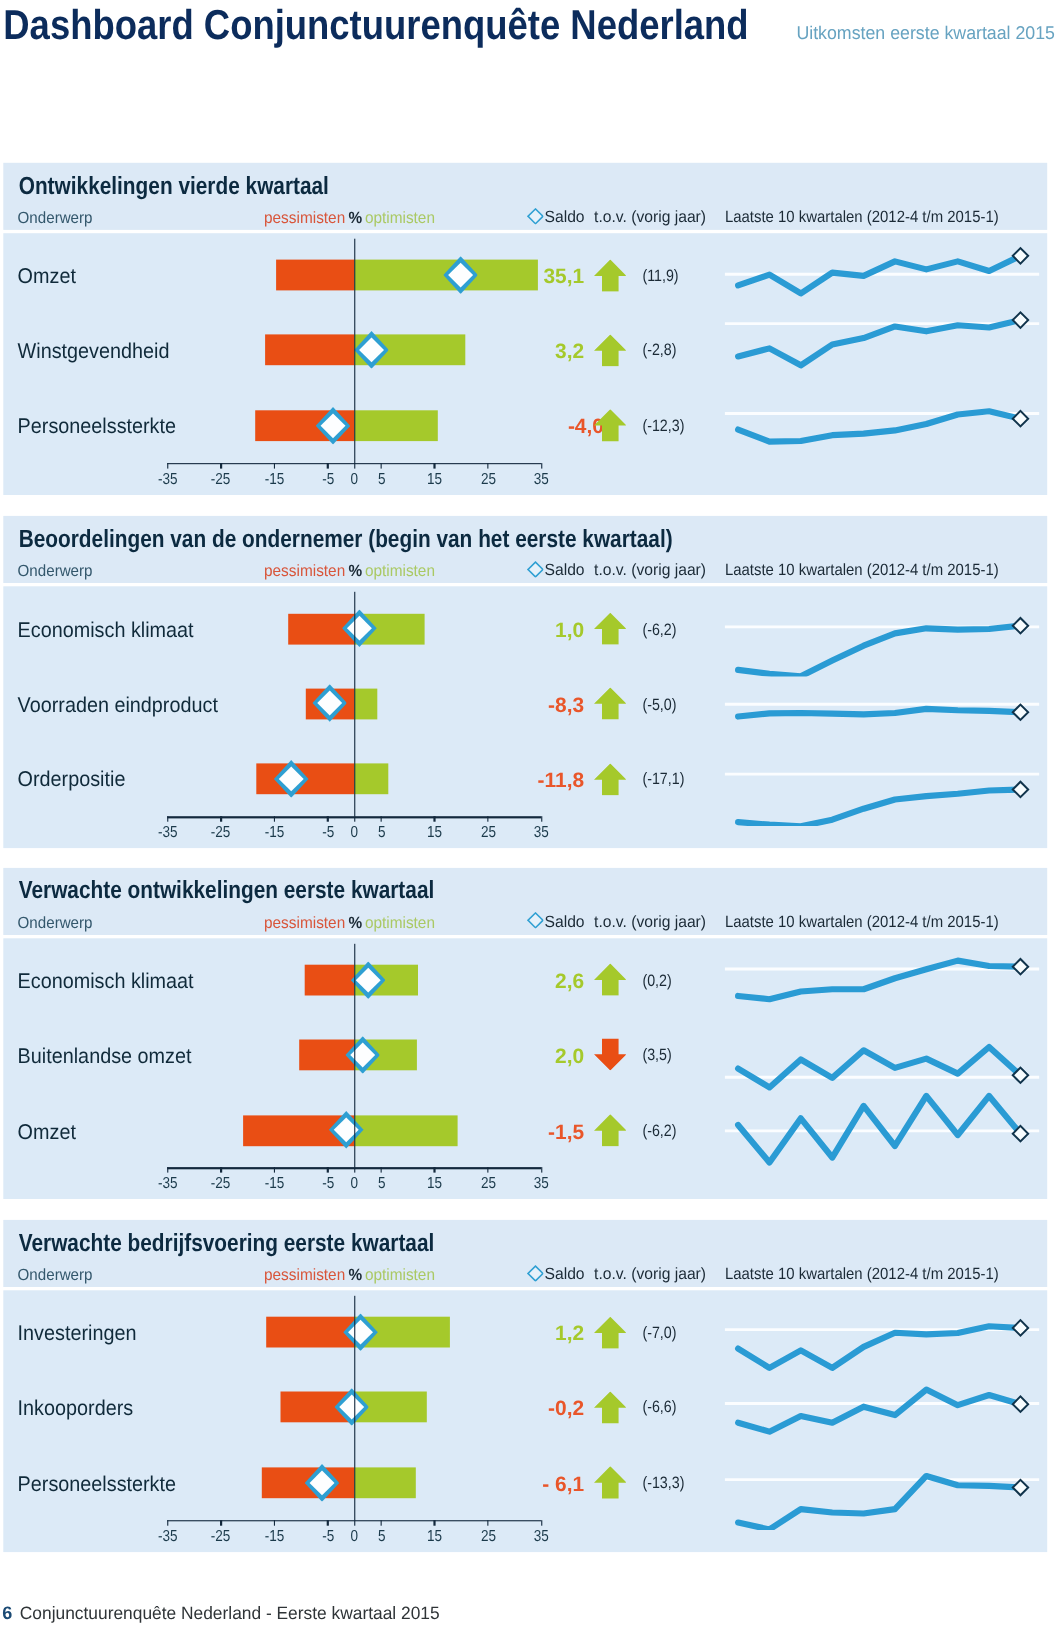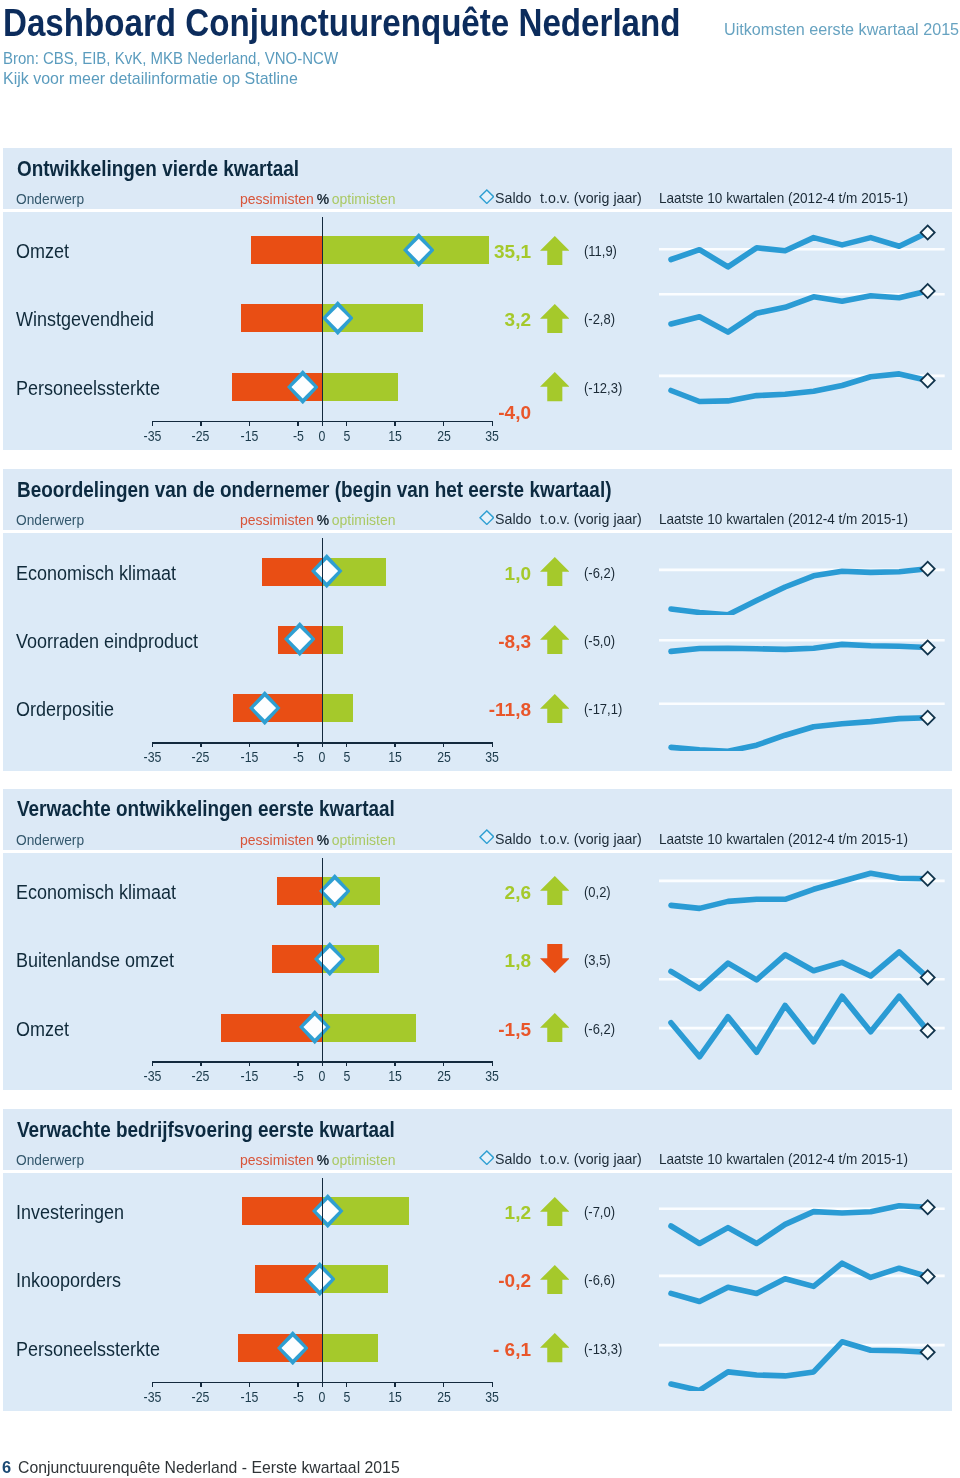--- a/index.html
+++ b/index.html
@@ -57,24 +57,20 @@
   #footer-text{left:18px;top:1458px;font-size:16.2px;color:#2f3437;white-space:nowrap;
                transform:scaleX(0.975);transform-origin:left top;}
 </style>
 </head>
 <body>
 
 <div id="page">
 
   <div class="abs" id="doc-title">Dashboard Conjunctuurenquête Nederland</div>
   <div class="abs" id="doc-subtitle">Uitkomsten eerste kwartaal 2015</div>
-  <div class="abs" id="doc-source">
-    <div>Bron: CBS, EIB, KvK, MKB Nederland, VNO-NCW</div>
-    <div>Kijk voor meer detailinformatie op Statline</div>
-  </div>
 
   <div id="panels">
       <div class="abs panel" style="top: 148px; height: 301.5px;">
         <div class="abs panel-head">
           <div class="abs panel-title">Ontwikkelingen vierde kwartaal</div>
           <div class="abs col-subject">Onderwerp</div>
           <div class="abs col-pess"><span class="p">pessimisten</span> <span class="pc">%</span> <span class="o">optimisten</span></div>
           <div class="abs saldo-legend-icon"><svg width="15.6" height="15.4" viewBox="0 0 100 100" preserveAspectRatio="none">
               <path d="M50 0 L100 50 L50 100 L0 50 Z" fill="#2e9fd2"></path>
               <path d="M50 13 L87 50 L50 87 L13 50 Z" fill="#e6f1fa"></path>
@@ -126,21 +122,21 @@
             </svg>
           </div>
           <div class="abs">
             <div class="abs row-label" style="left:13px;top:165.1px;">Personeelssterkte</div>
             <div class="abs bar-neg" style="left:229.0px;top:161.1px;width:90.3px;height:28px;"></div>
             <div class="abs bar-pos" style="left:319.3px;top:161.1px;width:75.3px;height:28px;"></div>
             <div class="abs" style="left:283.9px;top:157.9px;"><svg width="31.5" height="34.2" viewBox="0 0 100 100" preserveAspectRatio="none">
                 <path d="M50 0 L100 50 L50 100 L0 50 Z" fill="#2e9fd2"></path>
                 <path d="M50 17 L86 50 L50 83 L14 50 Z" fill="#fdfeff"></path>
               </svg></div>
-            <div class="abs saldo-val saldo-neg" style="left:397px;top:166.1px;width:131px;margin-top:24px;">-4,0</div>
+            <div class="abs saldo-val saldo-neg" style="left:415px;top:166.1px;width:131px;">-4,0</div>
             <div class="abs" style="left:536.8px;top:160.4px;"><svg width="29.6" height="29.2" viewBox="0 0 100 100" preserveAspectRatio="none">
                 <path d="M50 0 L100 50.9 L75.5 50.9 L75.5 100 L24.5 100 L24.5 50.9 L0 50.9 Z" fill="#a5c92b"></path>
               </svg></div>
             <div class="abs prev-val" style="left:580.5px;top:167.1px;">(-12,3)</div>
             <svg class="abs" style="left:656.4px;top:132.1px;" width="290.70000000000005" height="86" viewBox="-12 -12 290.70000000000005 86">
               <line x1="-14" y1="19.9" x2="273.70000000000005" y2="19.9" stroke="#fbfdff" stroke-width="2.6"></line>
               <path d="M0.0 34.5 L28.5 45.5 L57.0 44.9 L85.6 39.6 L114.1 38.2 L142.6 35.3 L171.1 29.5 L199.7 20.8 L228.2 17.9 L256.7 24.6" fill="none" stroke="#2a9bd4" stroke-width="5.6" stroke-linecap="round" stroke-linejoin="round"></path>
               <g transform="translate(256.7,24.6) rotate(45)">
                 <rect x="-4.95" y="-4.95" width="9.9" height="9.9" fill="#f7fcfe" stroke="#11344c" stroke-width="1.8"></rect>
               </g>
@@ -301,21 +297,21 @@
             </svg>
           </div>
           <div class="abs">
             <div class="abs row-label" style="left:13px;top:96.4px;">Buitenlandse omzet</div>
             <div class="abs bar-neg" style="left:269.3px;top:92.4px;width:50.0px;height:28px;"></div>
             <div class="abs bar-pos" style="left:319.3px;top:92.4px;width:56.3px;height:28px;"></div>
             <div class="abs" style="left:310.6px;top:89.2px;"><svg width="31.5" height="34.2" viewBox="0 0 100 100" preserveAspectRatio="none">
                 <path d="M50 0 L100 50 L50 100 L0 50 Z" fill="#2e9fd2"></path>
                 <path d="M50 17 L86 50 L50 83 L14 50 Z" fill="#fdfeff"></path>
               </svg></div>
-            <div class="abs saldo-val saldo-pos" style="left:397px;top:97.4px;width:131px;">1,8</div>
+            <div class="abs saldo-val saldo-pos" style="left:397px;top:97.4px;width:131px;">2,0</div>
             <div class="abs" style="left:536.8px;top:91.7px;"><svg width="29.6" height="29.2" viewBox="0 0 100 100" preserveAspectRatio="none">
                 <path d="M50 100 L0 49.1 L24.5 49.1 L24.5 0 L75.5 0 L75.5 49.1 L100 49.1 Z" fill="#e94e14"></path>
               </svg></div>
             <div class="abs prev-val" style="left:580.5px;top:98.4px;">(3,5)</div>
             <svg class="abs" style="left:656.4px;top:63.400000000000006px;" width="290.70000000000005" height="86" viewBox="-12 -12 290.70000000000005 86">
               <line x1="-14" y1="51.3" x2="273.70000000000005" y2="51.3" stroke="#fbfdff" stroke-width="2.6"></line>
               <path d="M0.0 43.4 L28.5 60.6 L57.0 35.2 L85.6 51.9 L114.1 26.8 L142.6 42.8 L171.1 34.4 L199.7 48.0 L228.2 23.8 L256.7 49.5" fill="none" stroke="#2a9bd4" stroke-width="5.6" stroke-linecap="round" stroke-linejoin="round"></path>
               <g transform="translate(256.7,49.5) rotate(45)">
                 <rect x="-4.95" y="-4.95" width="9.9" height="9.9" fill="#f7fcfe" stroke="#11344c" stroke-width="1.8"></rect>
               </g>

